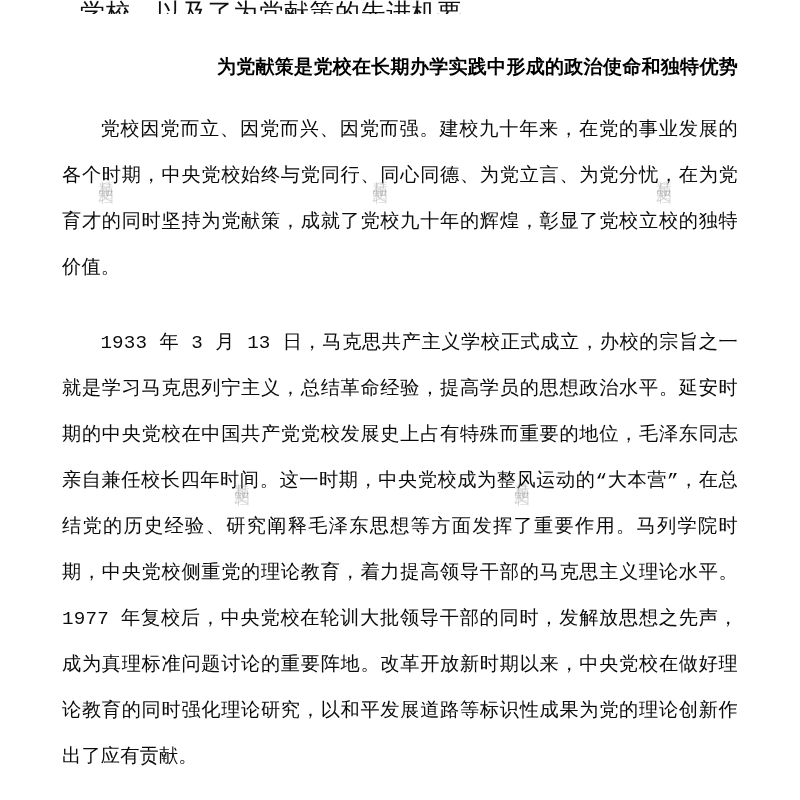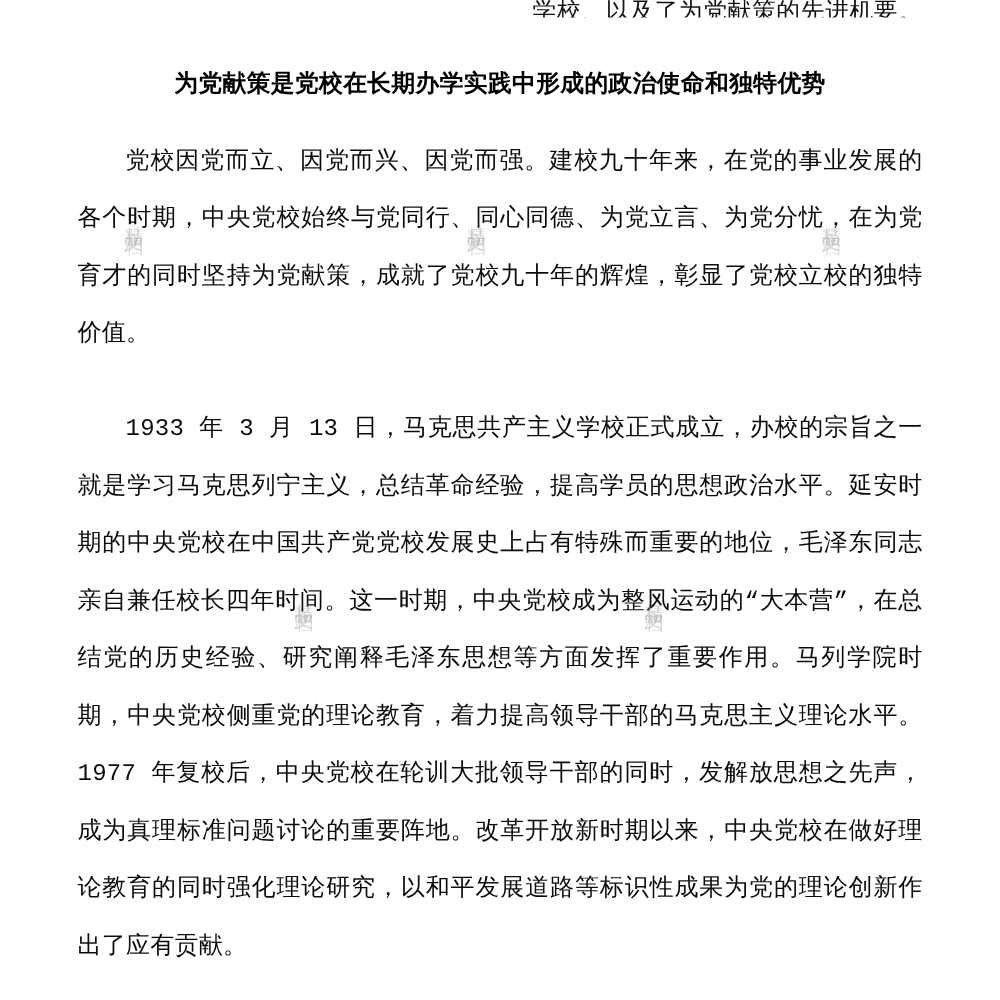--- a/index.html
+++ b/index.html
@@ -16,35 +16,34 @@
     position: relative;
   }
   .page {
     position: absolute;
     inset: 0;
     padding: 0 62px;
     box-sizing: border-box;
     overflow: hidden;
   }
   .cut-line {
-    font-size: 19px;
+    font-size: 25px;
     line-height: 1.0;
     color: #101010;
     letter-spacing: 0.5px;
     height: 14px;
     overflow: hidden;
     margin: 0 0 0 18px;
     white-space: nowrap;
-    text-align: right;
   }
   .heading {
     font-weight: bold;
     font-size: 19px;
     letter-spacing: 0.3px;
-    text-align: center;
+    text-align: right;
     margin: 40px 0 0 0;
     color: #000;
     white-space: nowrap;
   }
   p.body-par {
     font-size: 19.2px;
     line-height: 46px;
     text-align: justify;
     text-justify: inter-ideograph;
     text-indent: 2em;

